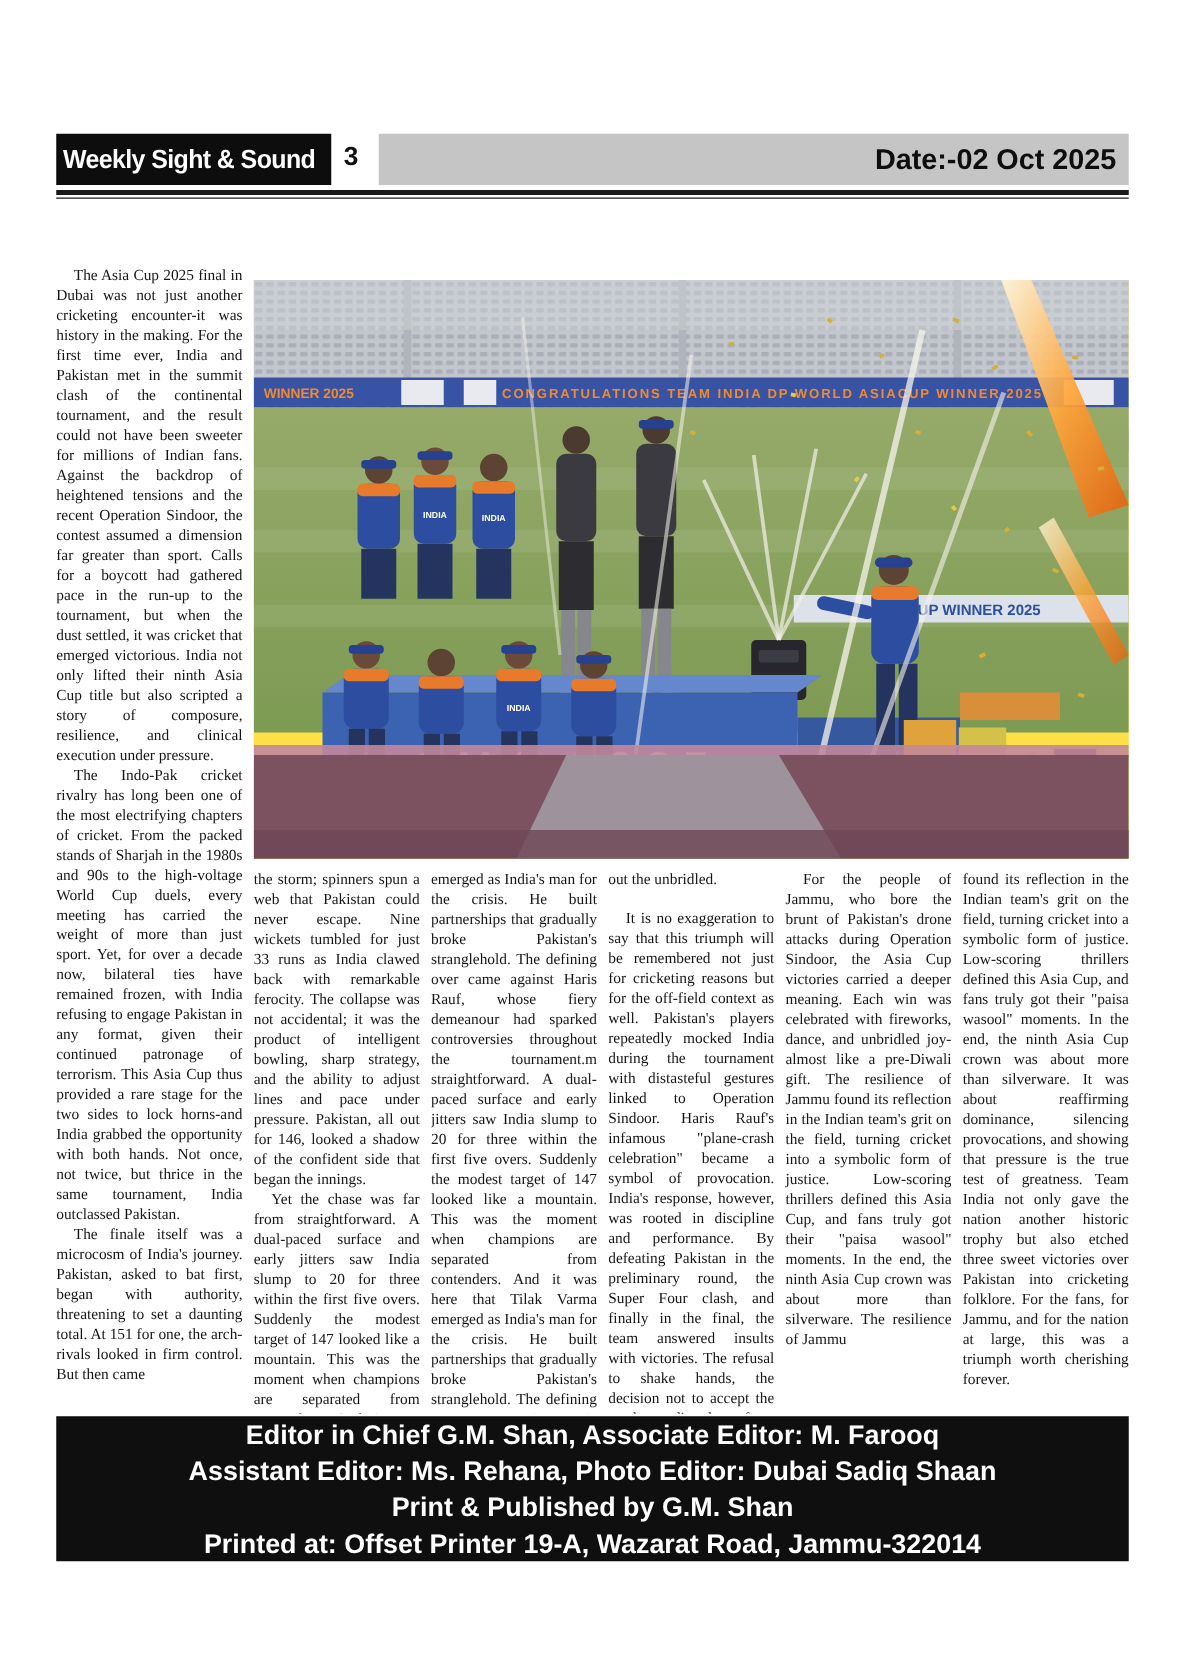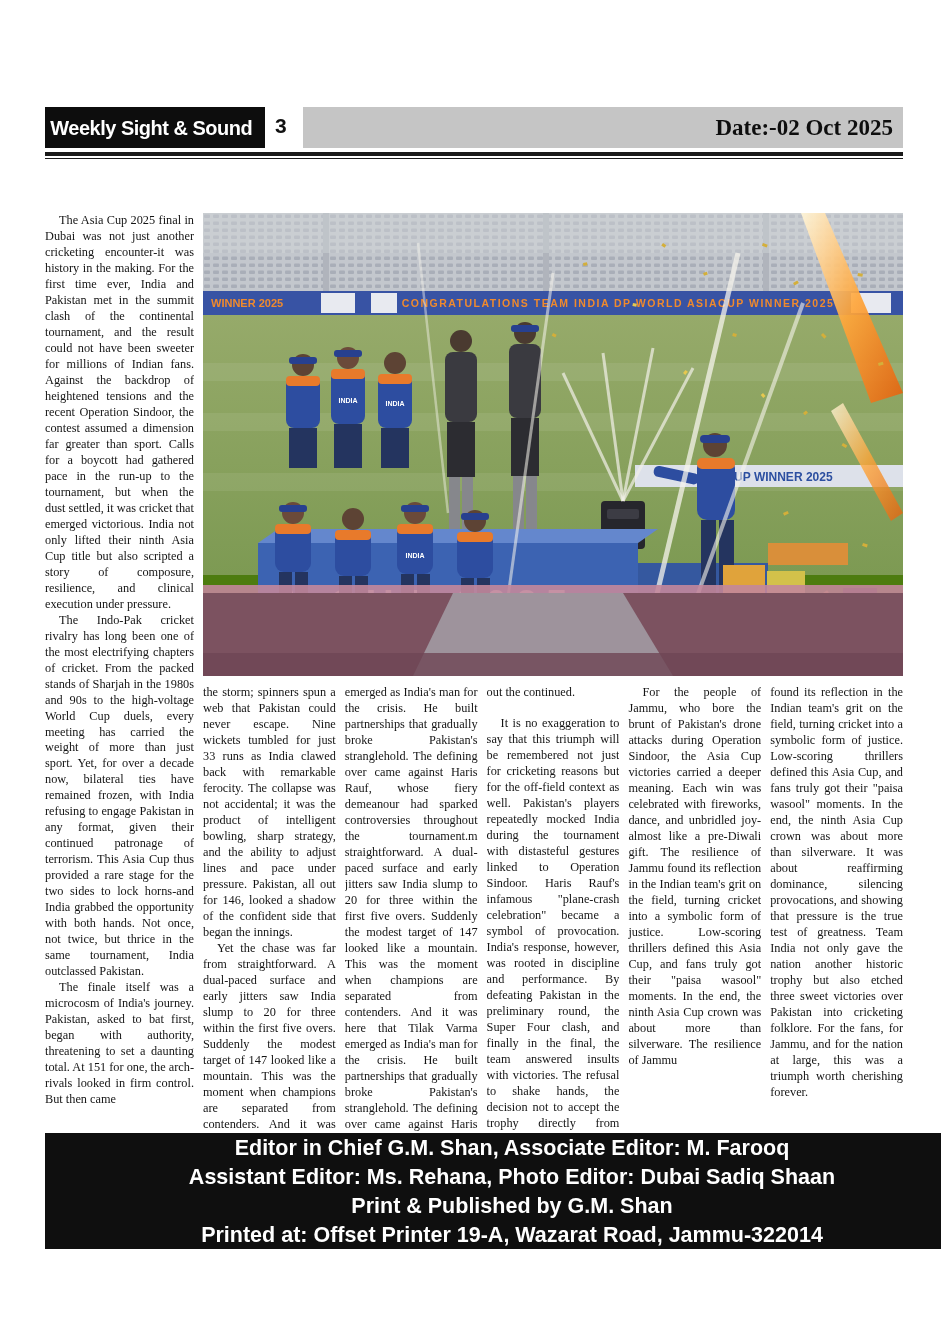--- a/index.html
+++ b/index.html
@@ -19,21 +19,21 @@
   }
   .page-num{
     position:absolute;left:230px;top:7px;font-family:"Liberation Sans",sans-serif;
     font-weight:bold;font-size:21px;color:#111;
   }
   .date-bar{
     position:absolute;left:258px;top:0;width:600px;height:41px;background:#c5c5c5;
     display:flex;align-items:center;justify-content:flex-end;padding-right:10px;box-sizing:border-box;
   }
   .date-bar span{
-    font-family:Liberation Serif, serif;font-weight:bold;font-size:23px;color:#0e0e0e;
+    font-family:Liberation Sans, sans-serif;font-weight:bold;font-size:23px;color:#0e0e0e;
   }
   .top-rule{
     position:absolute;top:152px;left:45px;width:858px;height:2px;
     border-top:4px solid #1a1a1a;border-bottom:1px solid #1a1a1a;
   }
   
   .headline{
     position:absolute;top:162px;left:0;width:945px;text-align:center;
     font-family:"Liberation Serif",serif;font-weight:bold;font-size:35px;color:#121212;
     letter-spacing:-0.5px;
@@ -44,29 +44,29 @@
     display:flex;gap:9px;
   }
   .col{overflow:hidden;}
   .col p{
     margin:0;font-size:12.3px;line-height:1.3;text-align:justify;text-indent:14px;color:#141414;font-family:Liberation Serif, serif;
   }
   .col p.cont{text-indent:0;}
   .col p.gap-top{margin-top:15px;}
   .col-first{width:149px;flex:none;}
   .right-wrap{flex:1;display:flex;flex-direction:column;min-width:0;}
-  .photo-frame{height:463px;background:#4d7c0f;position:relative;}
+  .photo-frame{margin-top:11px;height:463px;background:#fde047;position:relative;}
   .photo-frame svg{display:block;width:100%;height:100%;}
   .cols-grid{
     margin-top:9px;flex:1;display:grid;grid-template-columns:repeat(5,1fr);gap:9px;overflow:hidden;
   }
   
   .footer{
     position:absolute;top:1133px;left:45px;width:858px;height:116px;background:#0f0f0f;
-    display:flex;flex-direction:column;align-items:center;justify-content:center;gap:1px;padding-left:38px;
+    display:flex;flex-direction:column;align-items:center;justify-content:center;gap:1px;
   }
   .footer div{
     color:#ffffff;font-family:"Liberation Sans",sans-serif;font-weight:bold;
     font-size:21.5px;line-height:28px;white-space:nowrap;
   }
   
   .svg-banner-txt{font-family:"Liberation Sans",sans-serif;font-weight:bold;}
 </style>
 </head>
 <body>
@@ -308,21 +308,21 @@
 
       <div class="cols-grid">
         <div class="col">
           <p class="cont">the storm; spinners spun a web that Pakistan could never escape. Nine wickets tumbled for just 33 runs as India clawed back with remarkable ferocity. The collapse was not accidental; it was the product of intelligent bowling, sharp strategy, and the ability to adjust lines and pace under pressure. Pakistan, all out for 146, looked a shadow of the confident side that began the innings.</p>
           <p>Yet the chase was far from straightforward. A dual-paced surface and early jitters saw India slump to 20 for three within the first five overs. Suddenly the modest target of 147 looked like a mountain. This was the moment when champions are separated from contenders. And it was here that Tilak Varma</p>
         </div>
         <div class="col">
           <p class="cont">emerged as India's man for the crisis. He built partnerships that gradually broke Pakistan's stranglehold. The defining over came against Haris Rauf, whose fiery demeanour had sparked controversies throughout the tournament.m straightforward. A dual-paced surface and early jitters saw India slump to 20 for three within the first five overs. Suddenly the modest target of 147 looked like a mountain. This was the moment when champions are separated from contenders. And it was here that Tilak Varma emerged as India's man for the crisis. He built partnerships that gradually broke Pakistan's stranglehold. The defining over came against Haris Rauf, whose fiery demeanour had sparked controversies through-</p>
         </div>
         <div class="col">
-          <p class="cont">out the continued.</p>
+          <p class="cont">out the unbridled.</p>
           <p class="gap-top">It is no exaggeration to say that this triumph will be remembered not just for cricketing reasons but for the off-field context as well. Pakistan's players repeatedly mocked India during the tournament with distasteful gestures linked to Operation Sindoor. Haris Rauf's infamous "plane-crash celebration" became a symbol of provocation. India's response, however, was rooted in discipline and performance. By defeating Pakistan in the preliminary round, the Super Four clash, and finally in the final, the team answered insults with victories. The refusal to shake hands, the decision not to accept the trophy directly from Pakistan's Interior Minister and</p>
         </div>
         <div class="col">
           <p>For the people of Jammu, who bore the brunt of Pakistan's drone attacks during Operation Sindoor, the Asia Cup victories carried a deeper meaning. Each win was celebrated with fireworks, dance, and unbridled joy-almost like a pre-Diwali gift. The resilience of Jammu found its reflection in the Indian team's grit on the field, turning cricket into a symbolic form of justice. Low-scoring thrillers defined this Asia Cup, and fans truly got their "paisa wasool" moments. In the end, the ninth Asia Cup crown was about more than silverware. The resilience of Jammu</p>
         </div>
         <div class="col">
           <p class="cont">found its reflection in the Indian team's grit on the field, turning cricket into a symbolic form of justice. Low-scoring thrillers defined this Asia Cup, and fans truly got their "paisa wasool" moments. In the end, the ninth Asia Cup crown was about more than silverware. It was about reaffirming dominance, silencing provocations, and showing that pressure is the true test of greatness. Team India not only gave the nation another historic trophy but also etched three sweet victories over Pakistan into cricketing folklore. For the fans, for Jammu, and for the nation at large, this was a triumph worth cherishing forever.</p>
         </div>
       </div>
 

